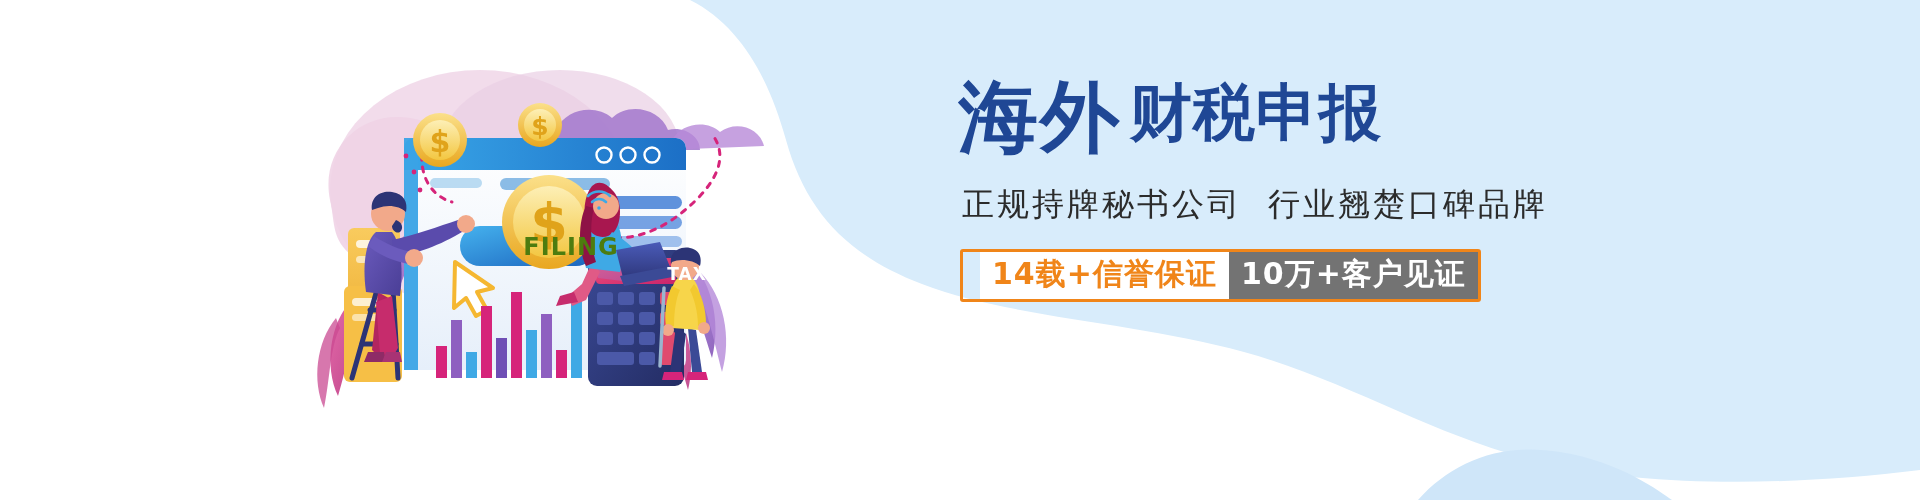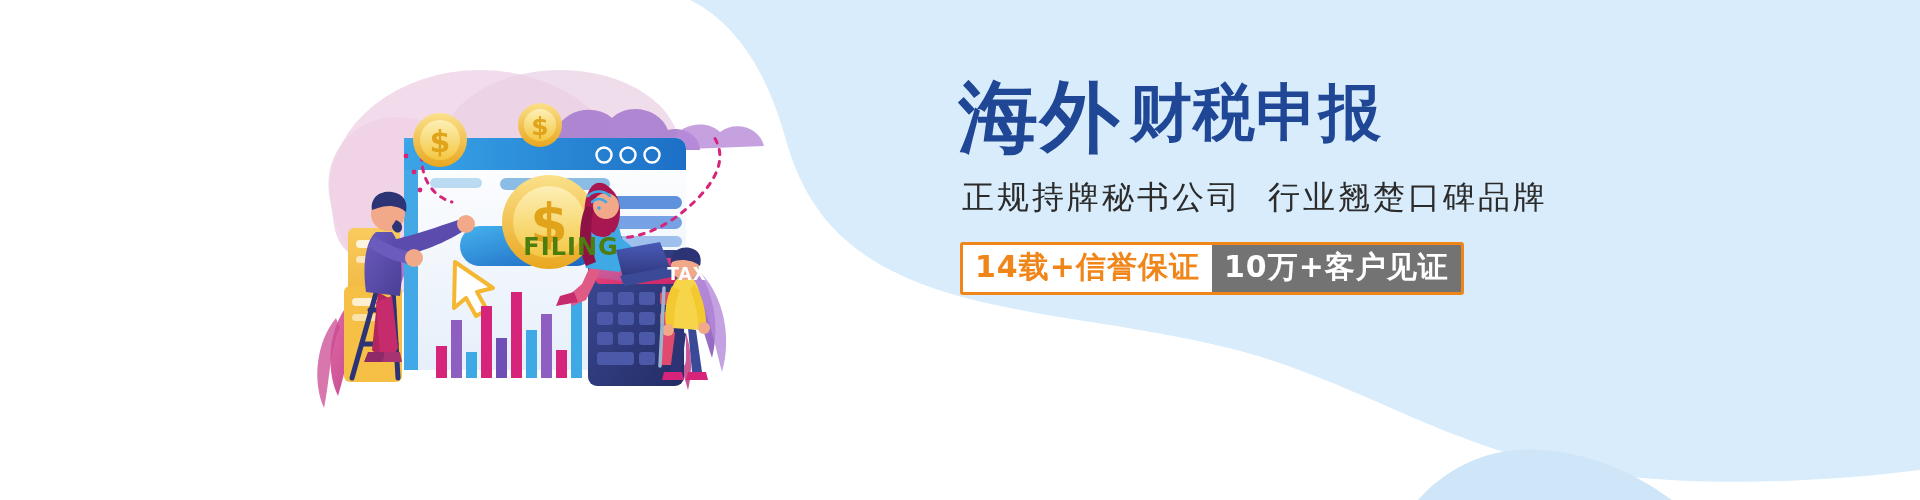--- a/index.html
+++ b/index.html
@@ -25,26 +25,26 @@
     font-size:78px;font-weight:bold;color:#1f4795;letter-spacing:2px;
     font-family:"DejaVu Sans","Liberation Sans",sans-serif;
     transform:scaleX(1.02);
   }
   #headline .h-b{
     font-size:62px;font-weight:bold;color:#1f4795;letter-spacing:1px;
     font-family:"DejaVu Sans","Liberation Sans",sans-serif;
     margin-left:10px;position:relative;top:4px;
   }
   #subtitle{
-    font-size:32px;color:#2b2b2b;letter-spacing:3px;margin:4px 0 22px 2px;
+    font-size:32px;color:#2b2b2b;letter-spacing:3px;margin:11px 0 22px 2px;
     white-space:nowrap;font-family:"DejaVu Sans","Liberation Sans",sans-serif;
   }
   #subtitle .gap{display:inline-block;width:26px;}
 
-  #badges{display:flex;align-items:stretch;border:3px solid #f08519;border-radius:3px;overflow:hidden;}
+  #badges{display:flex;align-items:stretch;border:3px solid #f08519;border-radius:3px;overflow:hidden;padding-left:17px;}
   .badge{
     font-size:30px;font-weight:bold;letter-spacing:1px;
     padding:5px 12px 7px 12px;white-space:nowrap;line-height:1.15;
     font-family:"DejaVu Sans","Liberation Sans",sans-serif;
   }
   .badge-a{color:#f08519;background:#ffffff;}
   .badge-b{color:#ffffff;background:#737373;}
 
   
   .filing-label{

